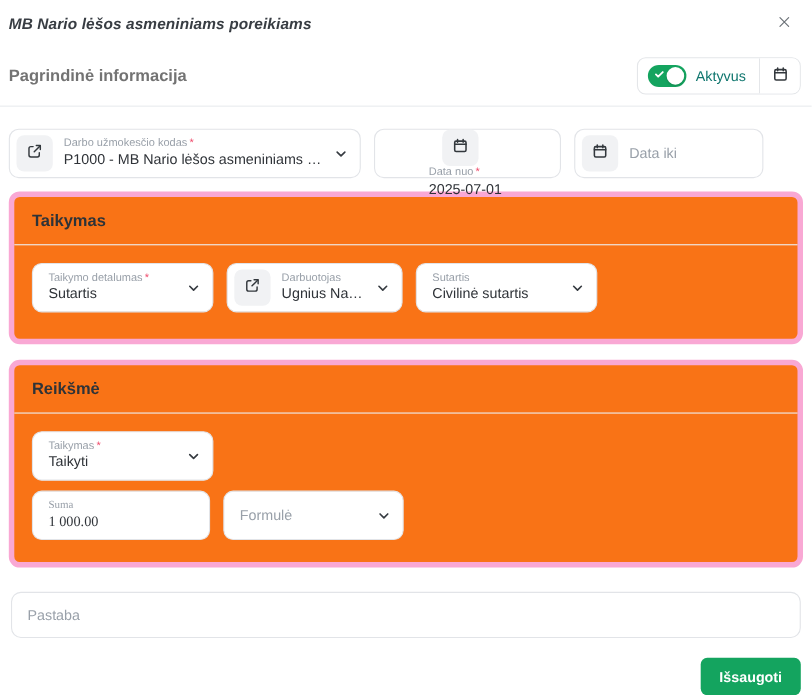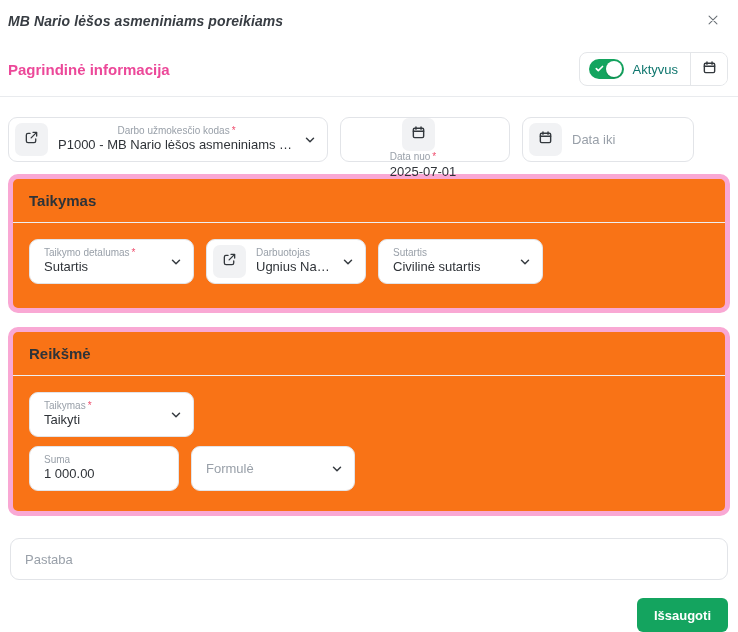--- a/index.html
+++ b/index.html
@@ -8,21 +8,21 @@
 
   .modal { width: 738px; height: 632px; background: #fff; position: relative; }
 
   
   .modal-header { height: 42px; display: flex; align-items: center; justify-content: space-between; padding: 0 14px 0 8px; }
   .modal-title { font-size: 14px; font-weight: 700; color: #383d43; letter-spacing: .1px; font-style: italic; }
   .close-btn { background: none; border: none; cursor: pointer; display: flex; align-items: center; padding: 4px; }
 
   
   .section-row { height: 54px; display: flex; align-items: center; justify-content: space-between; padding: 0 10px 0 8px; }
-  .section-title { font-size: 15px; font-weight: 700; color: #ec4899; }
+  .section-title { font-size: 15px; font-weight: 700; color: #737373; }
   .control-group { display: flex; align-items: center; height: 34px; border: 1px solid #e4e6e9; border-radius: 8px; background: #fff; overflow: hidden; }
   .toggle-wrap { display: flex; align-items: center; gap: 8px; padding: 0 12px 0 9px; height: 100%; cursor: pointer; }
   .toggle { width: 35px; height: 20px; border-radius: 10px; position: relative; display: flex; align-items: center; padding-left: 5px; flex: 0 0 auto; }
   .toggle .knob { position: absolute; right: 2px; top: 2px; width: 16px; height: 16px; border-radius: 50%; background: #fff; box-shadow: 0 1px 2px rgba(0,0,0,.18); }
   .toggle-label { font-size: 13px; color: #0f766e; }
   .vdiv { width: 1px; height: 100%; background: #e4e6e9; }
   .cal-btn { width: 36px; height: 100%; border: none; background: #fff; display: flex; align-items: center; justify-content: center; cursor: pointer; }
 
   .hr { border-top: 1px solid #e9ebee; margin: 0; }
 
@@ -32,28 +32,28 @@
   .field.no-icon { padding-left: 14px; }
   .icon-btn { width: 33px; height: 33px; flex: 0 0 auto; background: #f1f2f4; border-radius: 7px; display: flex; align-items: center; justify-content: center; margin-right: 10px; cursor: pointer; }
   .field-text { display: flex; flex-direction: column; justify-content: center; flex: 1; min-width: 0; }
   .field-label { font-size: 10px; color: #99a0a9; line-height: 1.25; white-space: nowrap; }
   .req { color: #ef4e6e; margin-left: 2px; font-size: 10px; }
   .field-value { font-size: 13px; color: #2f3338; line-height: 1.3; white-space: nowrap; overflow: hidden; text-overflow: ellipsis; }
   .placeholder-text { font-size: 13px; color: #99a0a9; flex: 1; white-space: nowrap; }
   .chevron { flex: 0 0 auto; margin-left: 8px; display: flex; align-items: center; }
 
   
-  .w-salary { width: 320px; text-align: center; }
+  .w-salary { width: 320px; }
   .w-datefrom { width: 170px; flex-direction: column; }
   .w-dateto { width: 172px; }
   .w-detail { width: 165px; }
   .w-employee { width: 160px; }
   .w-contract { width: 165px; }
   .w-apply { width: 165px; }
-  .w-amount { width: 150px; }
+  .w-amount { width: 162px; font-family: Liberation Serif, serif; }
   .w-formula { width: 164px; }
 
   
   .card { border: 5px solid #f9a8d4; border-radius: 10px; margin: 0 8px 14px; background: #f97316; }
   .card-header { padding: 13px 16px; font-size: 15px; font-weight: 700; color: #2e3338; border-bottom: 1px solid #edeff1; }
   .card-body { padding: 16px 16px 24px; }
   .card-body.tight { padding-bottom: 20px; }
   .card-row { display: flex; gap: 12px; }
   .card-row + .card-row { margin-top: 9px; }
 

